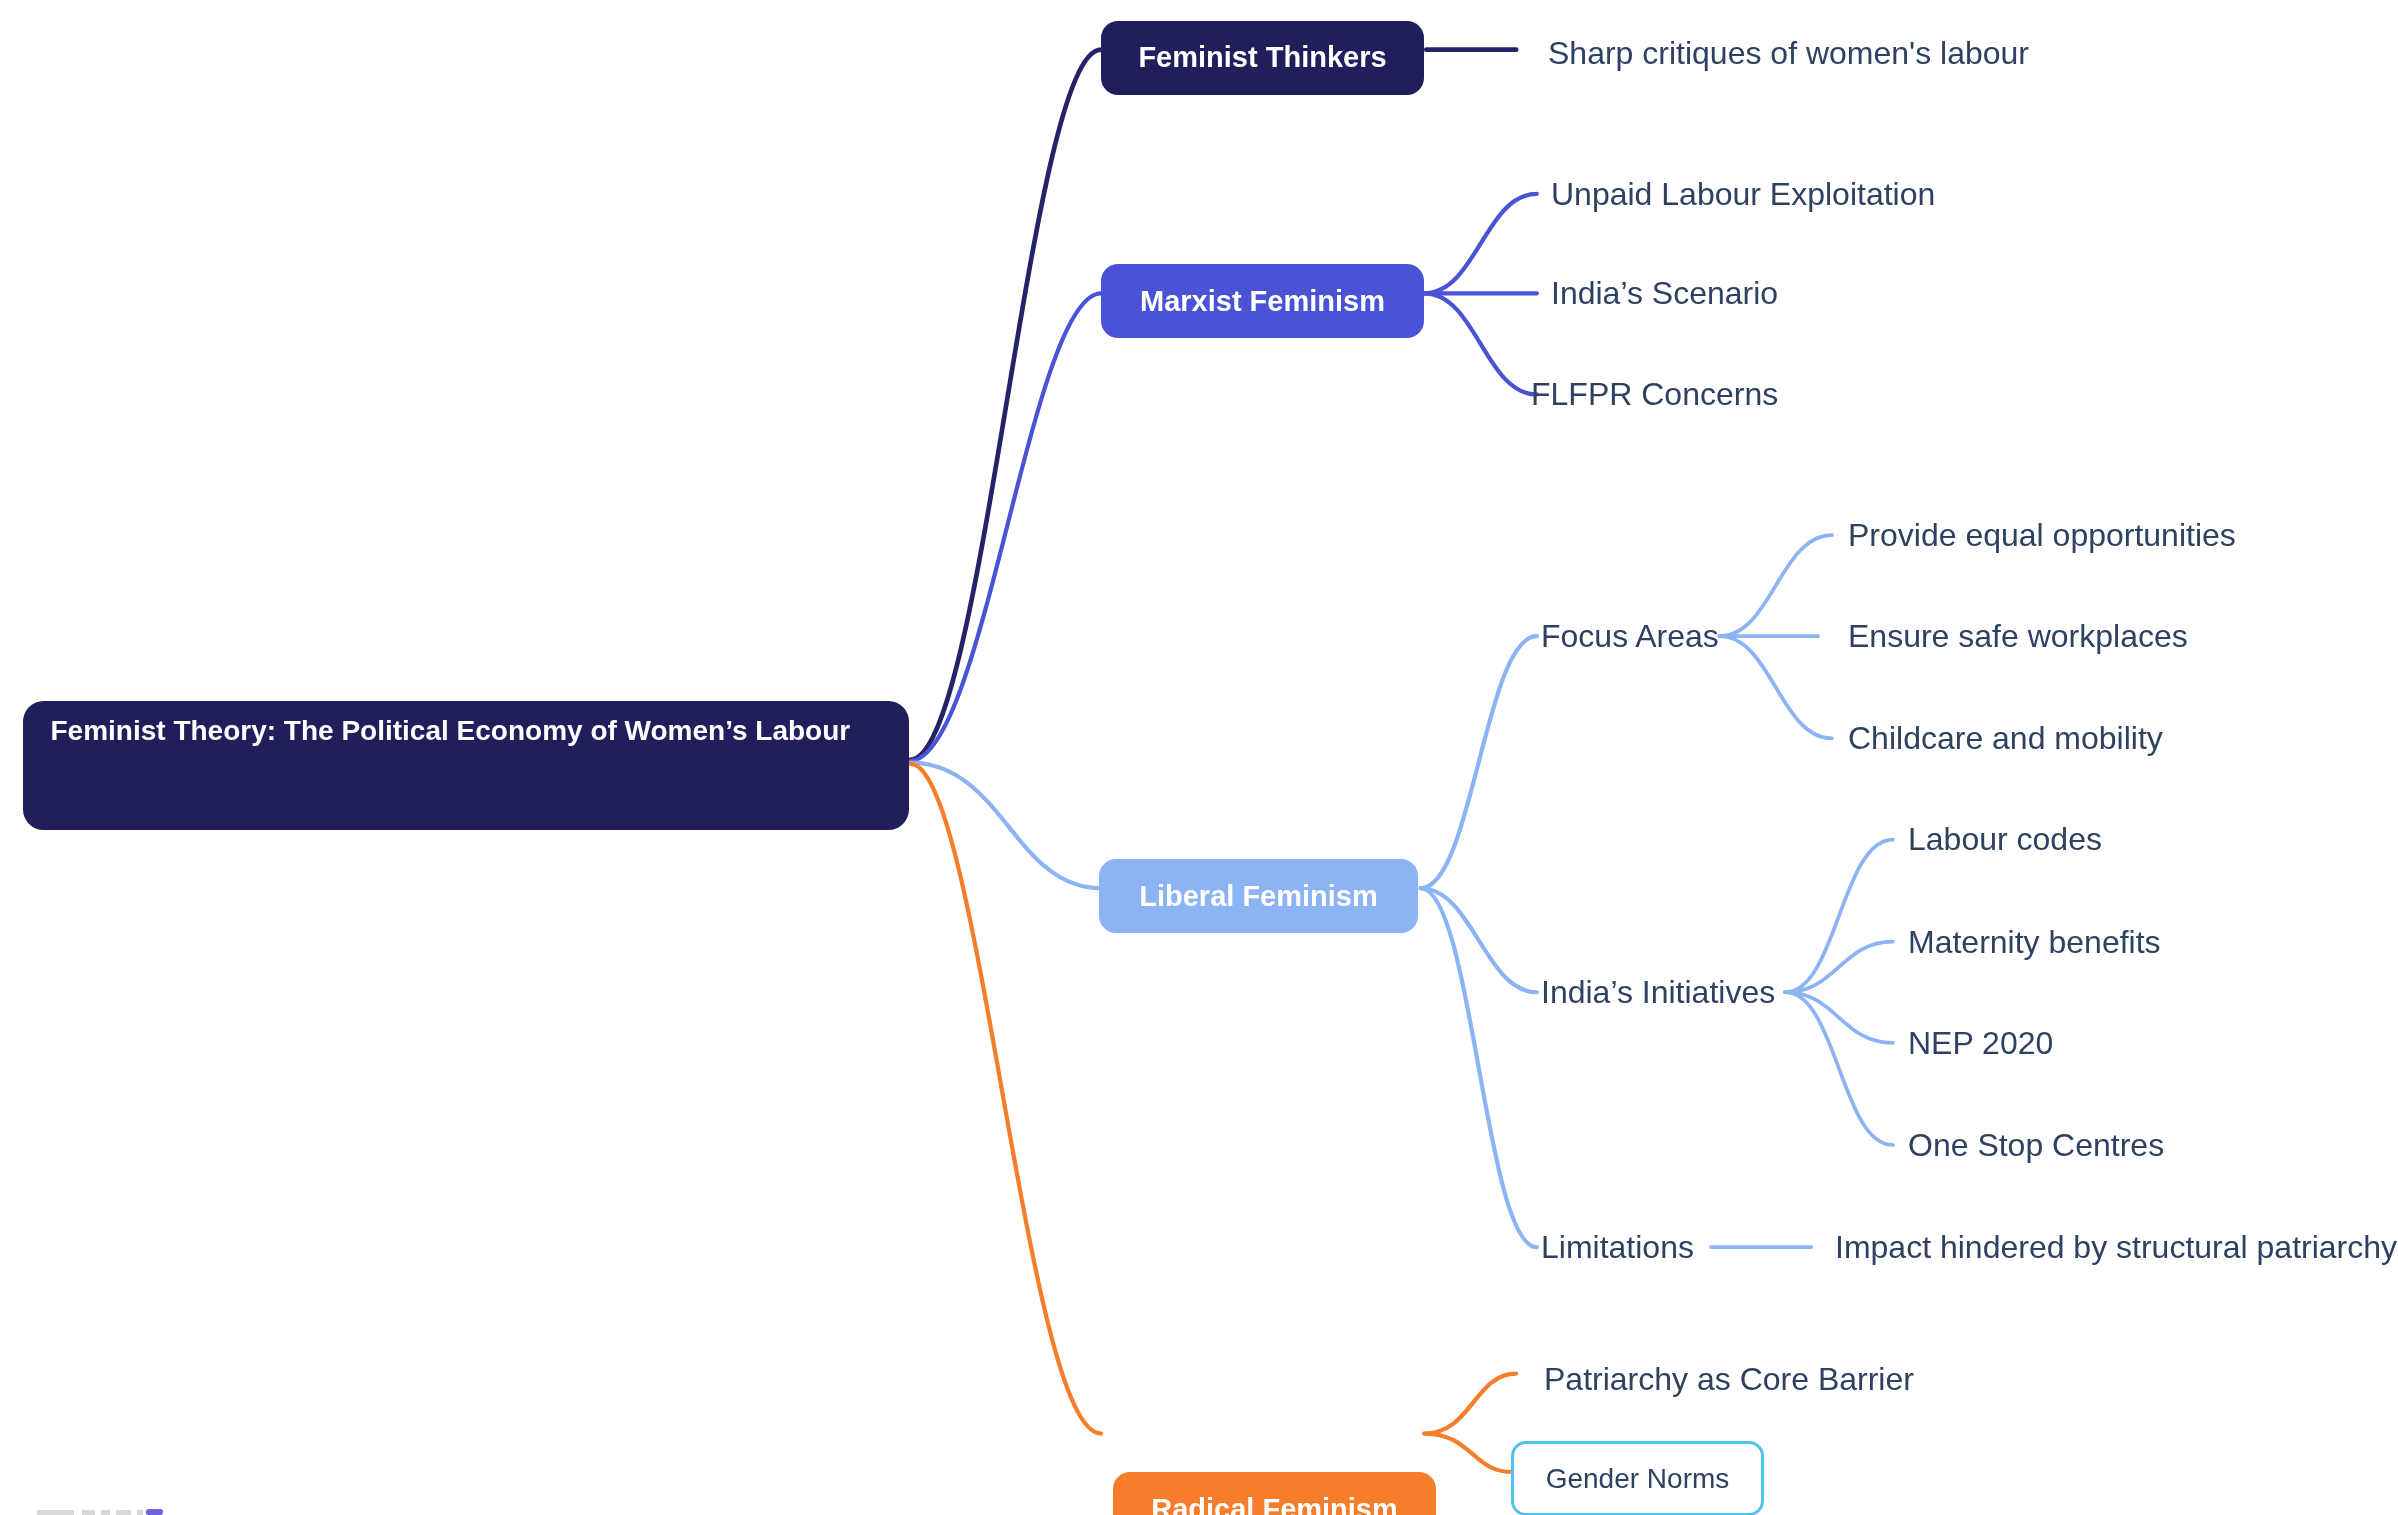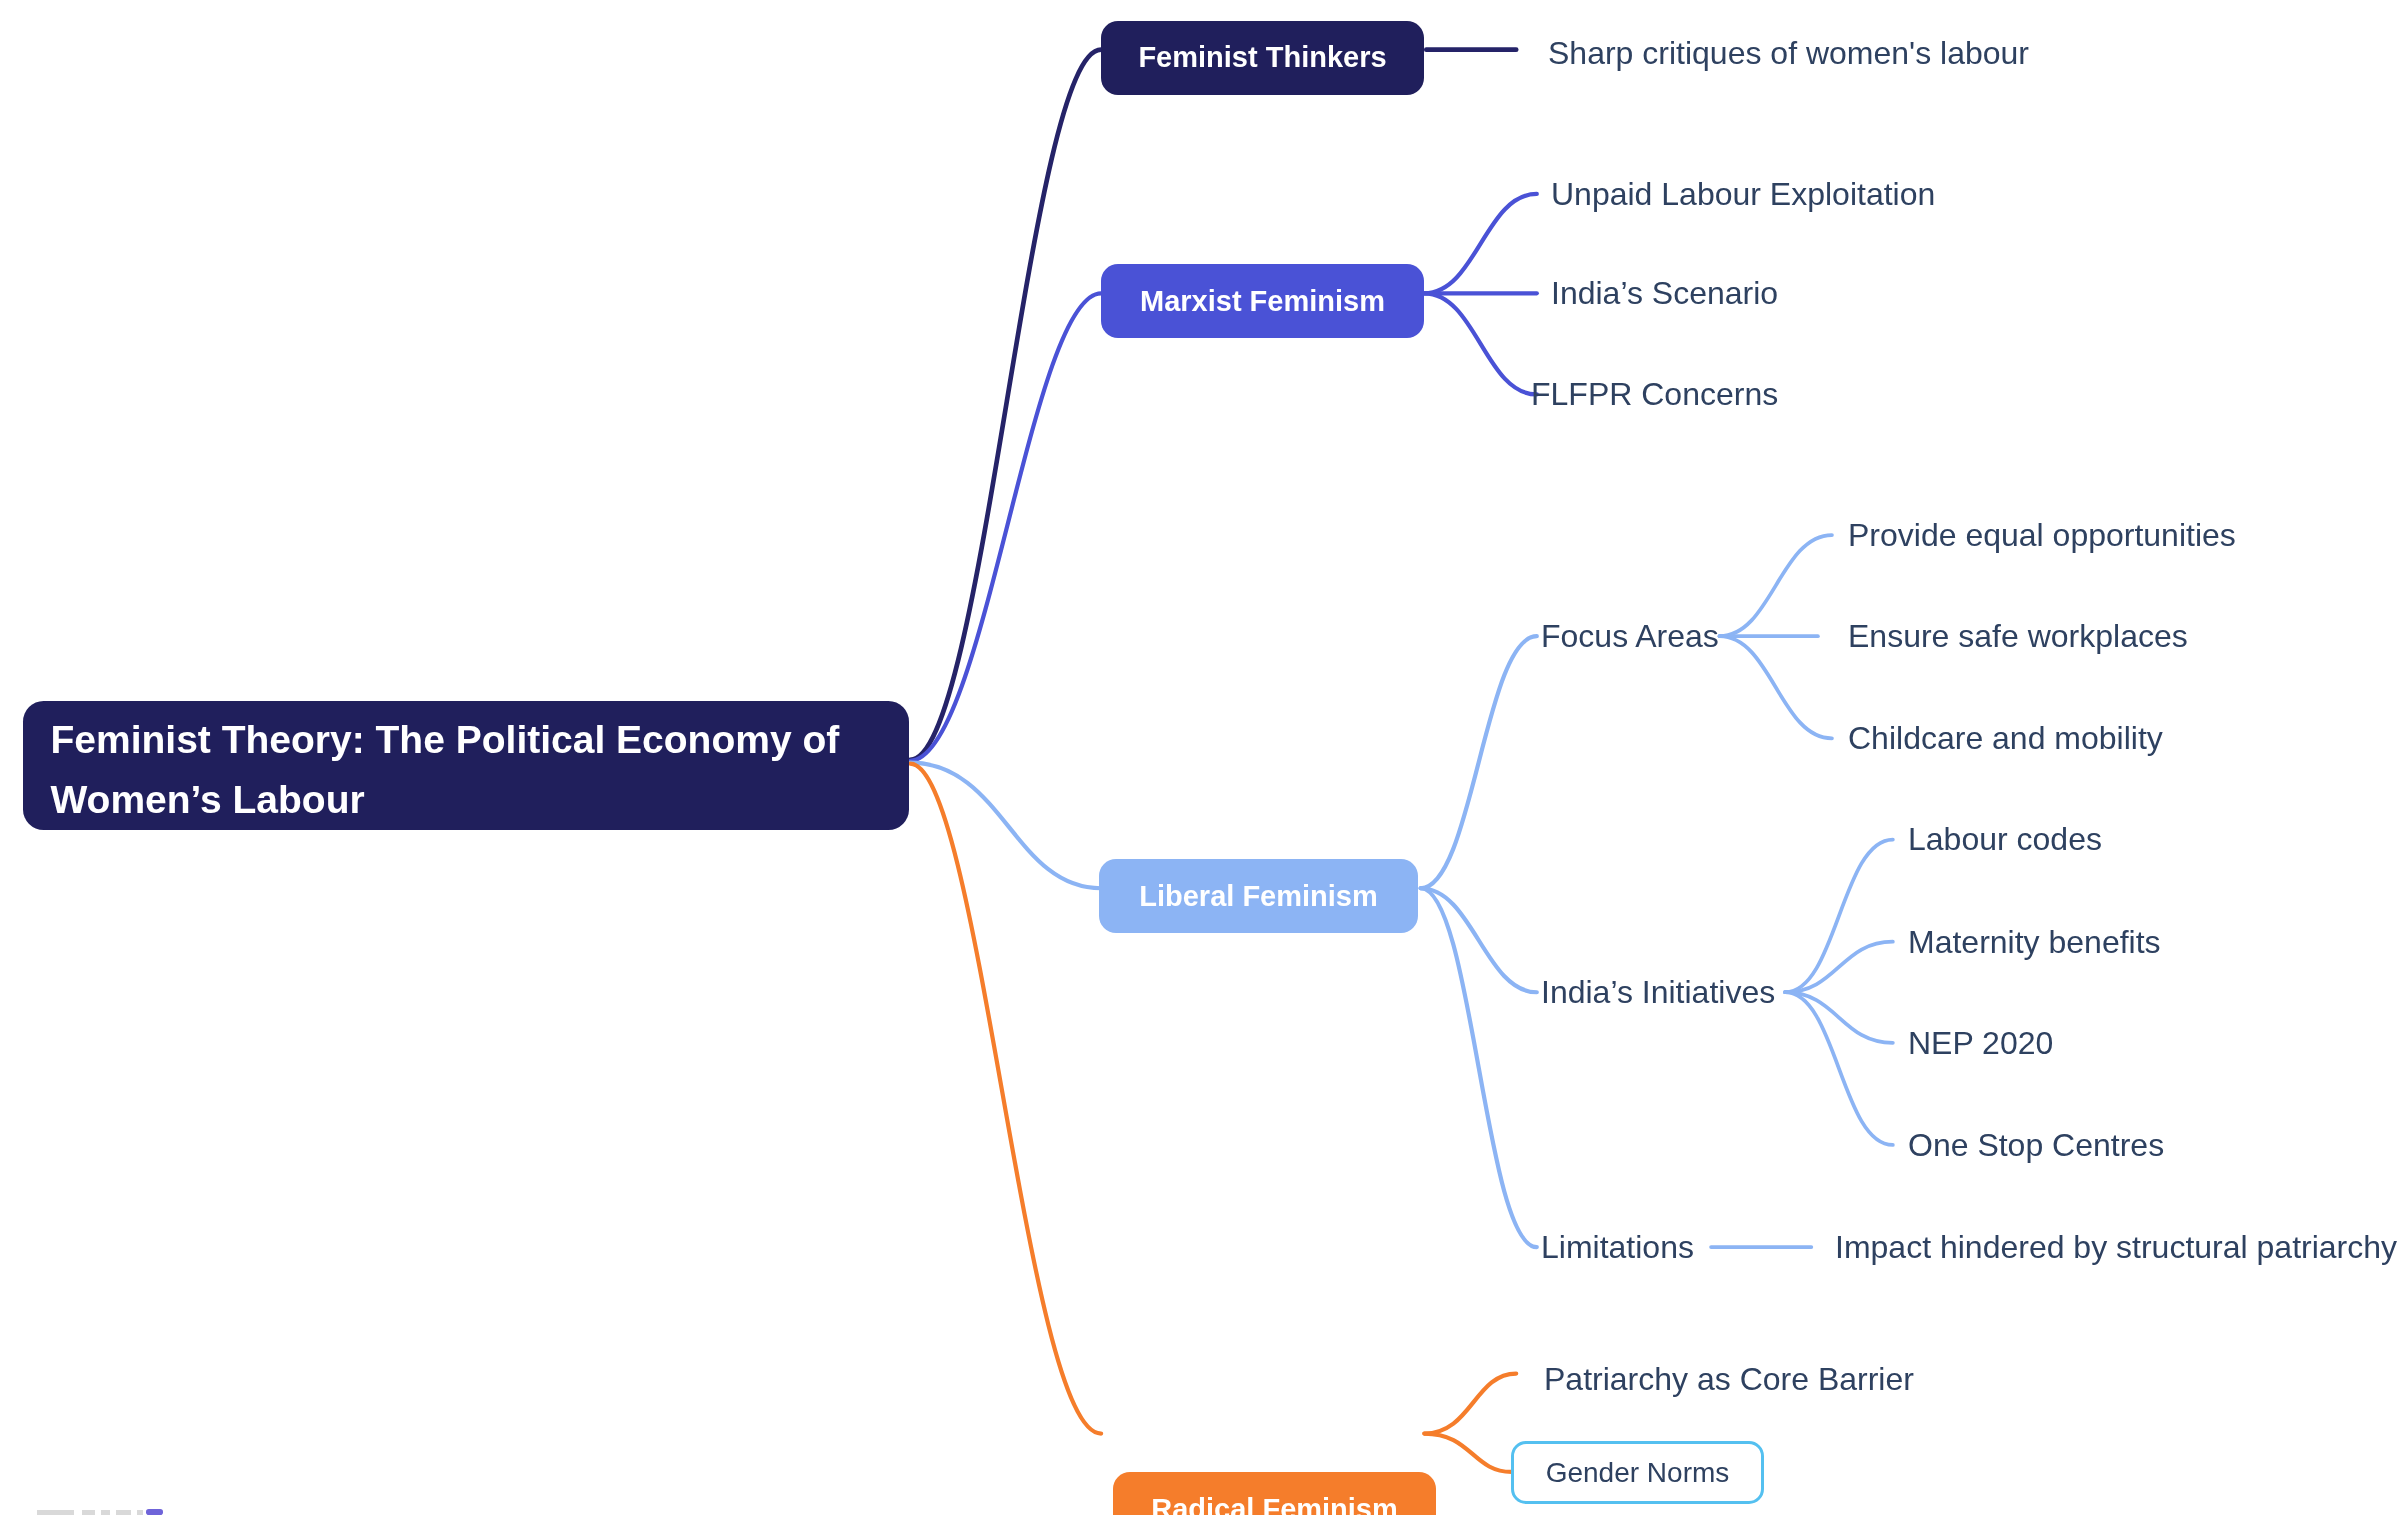--- a/index.html
+++ b/index.html
@@ -13,31 +13,31 @@
   #canvas{position:relative;width:2399px;height:1516px;background:var(--background);}
   #links{position:absolute;left:0;top:0;width:2399px;height:1516px;}
   #links path{fill:none;stroke-linecap:round;}
   .lk-navy{stroke:var(--link-navy);stroke-width:5;}
   .lk-indigo{stroke:var(--indigo);stroke-width:4.5;}
   .lk-blue{stroke:var(--light-blue);stroke-width:4.5;}
   .lk-blue-thin{stroke:var(--light-blue);stroke-width:4;}
   .lk-orange{stroke:var(--orange);stroke-width:4.5;}
   .node{position:absolute;}
   .root-node{left:22.5px;top:701px;width:886px;height:129px;background:var(--navy);
-    border-radius:20.6px;color:var(--node-text);font-size:39px;font-weight:700;
-    line-height:60px;display:flex;align-items:flex-end;padding:0 28px;}
+    border-radius:20.6px;color:var(--node-text);font-size:28px;font-weight:700;
+    line-height:60px;display:flex;align-items:flex-start;padding:0 28px;}
   .pill{height:74px;width:323px;border-radius:17px;color:var(--node-text);
     font-size:29px;font-weight:700;display:flex;align-items:center;justify-content:center;}
   .pill-navy{background:var(--navy);}
   .pill-indigo{background:var(--indigo);}
   .pill-blue{background:var(--light-blue);}
   .pill-orange{background:var(--orange);}
   .leaf{position:absolute;transform:translateY(-50%);color:var(--text-dark);
     font-size:32px;white-space:nowrap;}
-  .boxed{left:1511px;top:1441px;width:253px;height:63px;background:var(--background);
+  .boxed{left:1511px;top:1441px;width:253px;height:75px;background:var(--background);
     border:3.7px solid var(--gender-border);border-radius:15px;color:var(--text-dark);
     font-size:28px;display:flex;align-items:center;justify-content:center;white-space:nowrap;}
   .wm-frag{position:absolute;background:var(--watermark-gray);height:4.7px;top:1510px;}
   .wm-bar{position:absolute;background:var(--watermark-indigo);height:5.6px;top:1509px;
     left:146px;width:17px;border-radius:2.8px;}
 </style>
 </head>
 <body>
 
 <div id="canvas">

